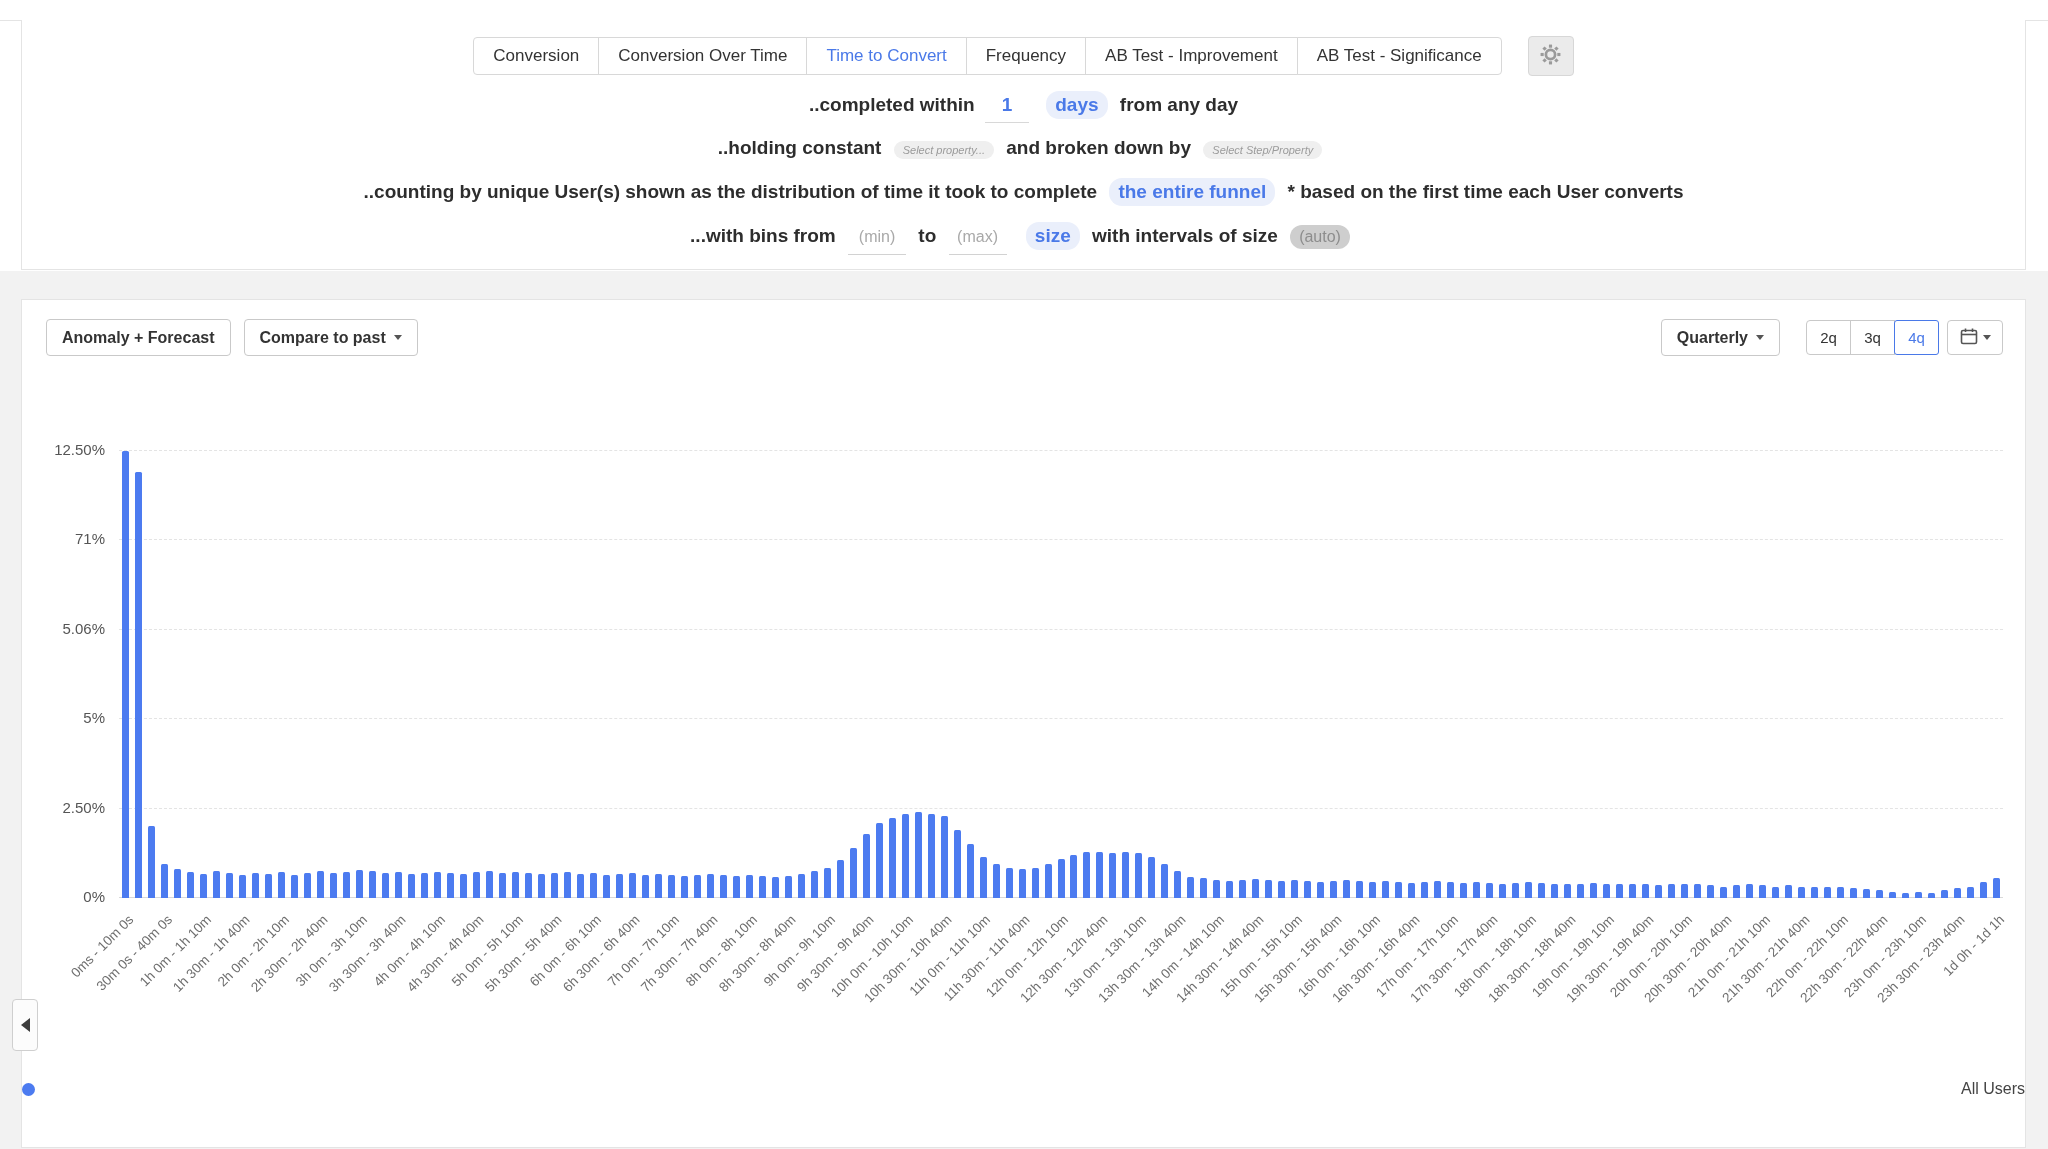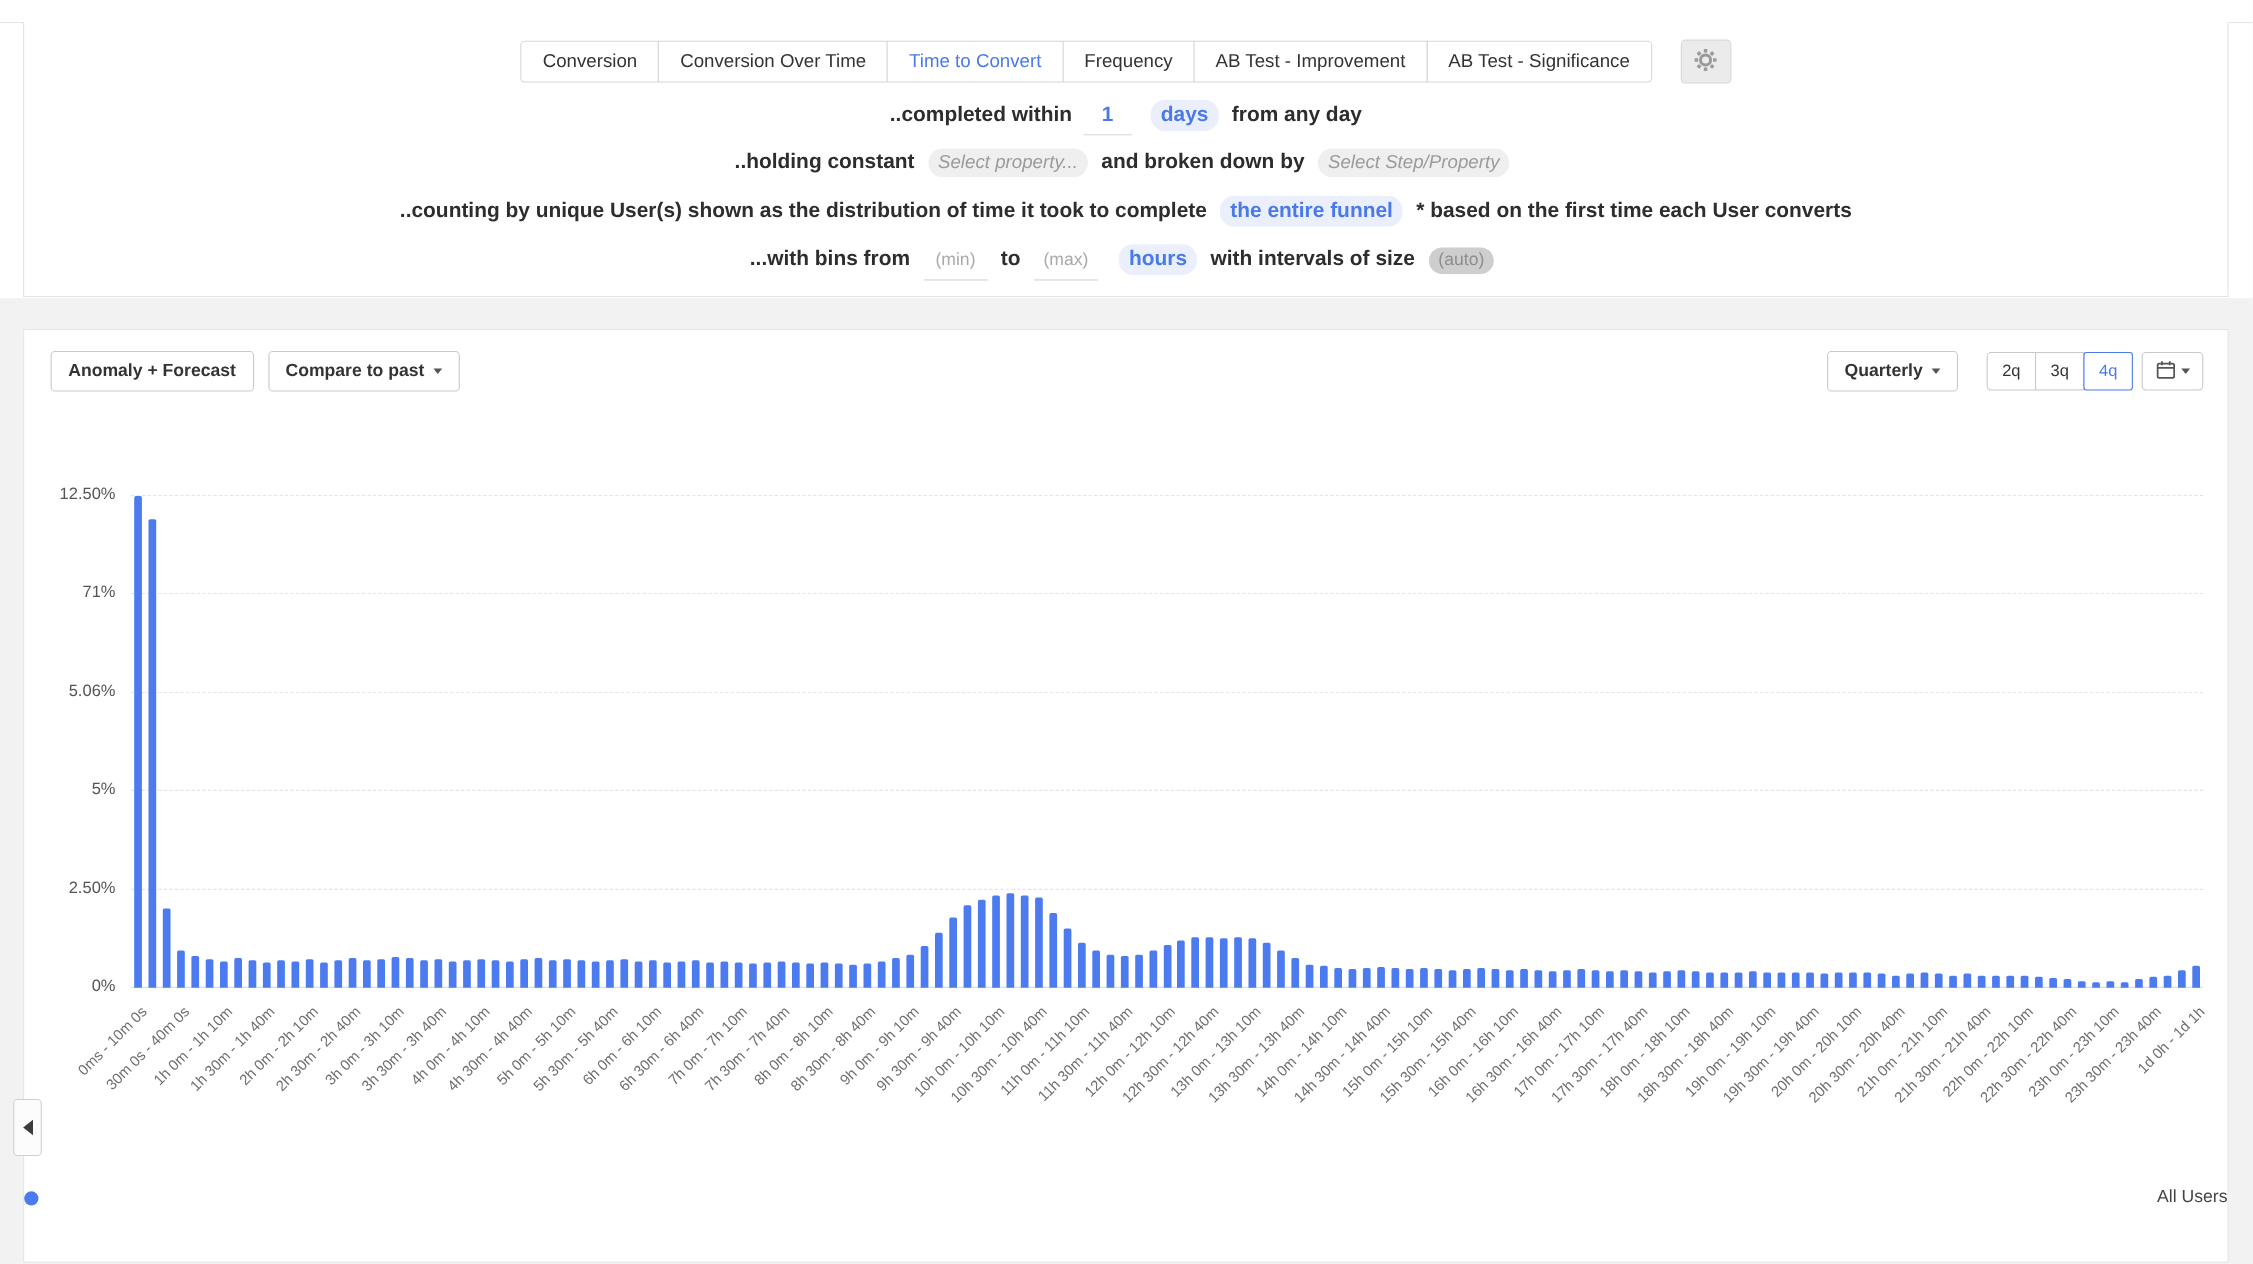--- a/index.html
+++ b/index.html
@@ -33,21 +33,21 @@
     width:46px;height:40px;background:#ebebeb;border:1px solid #d7d7d7;border-radius:4px;
     display:flex;align-items:center;justify-content:center;cursor:pointer;
   }
   .cfg-line{
     position:absolute;left:0;width:100%;height:34px;line-height:34px;
     text-align:center;font-size:19px;font-weight:700;color:#2d2d2d;white-space:nowrap;
   }
   #cfg-line-1{top:68px;} #cfg-line-2{top:111px;} #cfg-line-3{top:155px;} #cfg-line-4{top:199px;}
   .pill{display:inline-block;padding:3px 9px;border-radius:13px;margin:0 7px;line-height:normal;}
   .pill-blue{background:#eaeffb;color:var(--accent);font-weight:700;}
-  .pill-gray{background:#efefef;color:#9b9b9b;font-style:italic;font-weight:400;font-size:17px;}
+  .pill-gray{background:#efefef;color:#9b9b9b;font-style:italic;font-weight:400;font-size:11px;}
   .pill-auto{background:#cecece;color:#8d8d8d;font-weight:400;font-size:16px;}
   .inline-input{
     display:inline-block;min-width:44px;text-align:center;color:var(--accent);
     border-bottom:1px solid #d8d8d8;margin:0 5px;font-weight:700;
   }
   .ph-underline{
     display:inline-block;min-width:58px;text-align:center;color:#a9a9a9;
     border-bottom:1px solid #d2d2d2;margin:0 7px;font-weight:400;font-size:16px;
   }
   
@@ -158,21 +158,21 @@
     <span>..counting by unique User(s) shown as the distribution of time it took to complete</span>
     <span class="pill pill-blue">the entire funnel</span>
     <span>* based on the first time each User converts</span>
   </div>
 
   <div class="cfg-line" id="cfg-line-4">
     <span>...with bins from</span>
     <span class="ph-underline">(min)</span>
     <span>to</span>
     <span class="ph-underline">(max)</span>
-    <span class="pill pill-blue">hours</span>
+    <span class="pill pill-blue">size</span>
     <span>with intervals of size</span>
     <span class="pill pill-auto">(auto)</span>
   </div>
 </div>
 
 <div class="chart-panel">
   <div class="toolbar-left">
     <button class="btn">
       <span>Anomaly + Forecast</span>
     </button>

